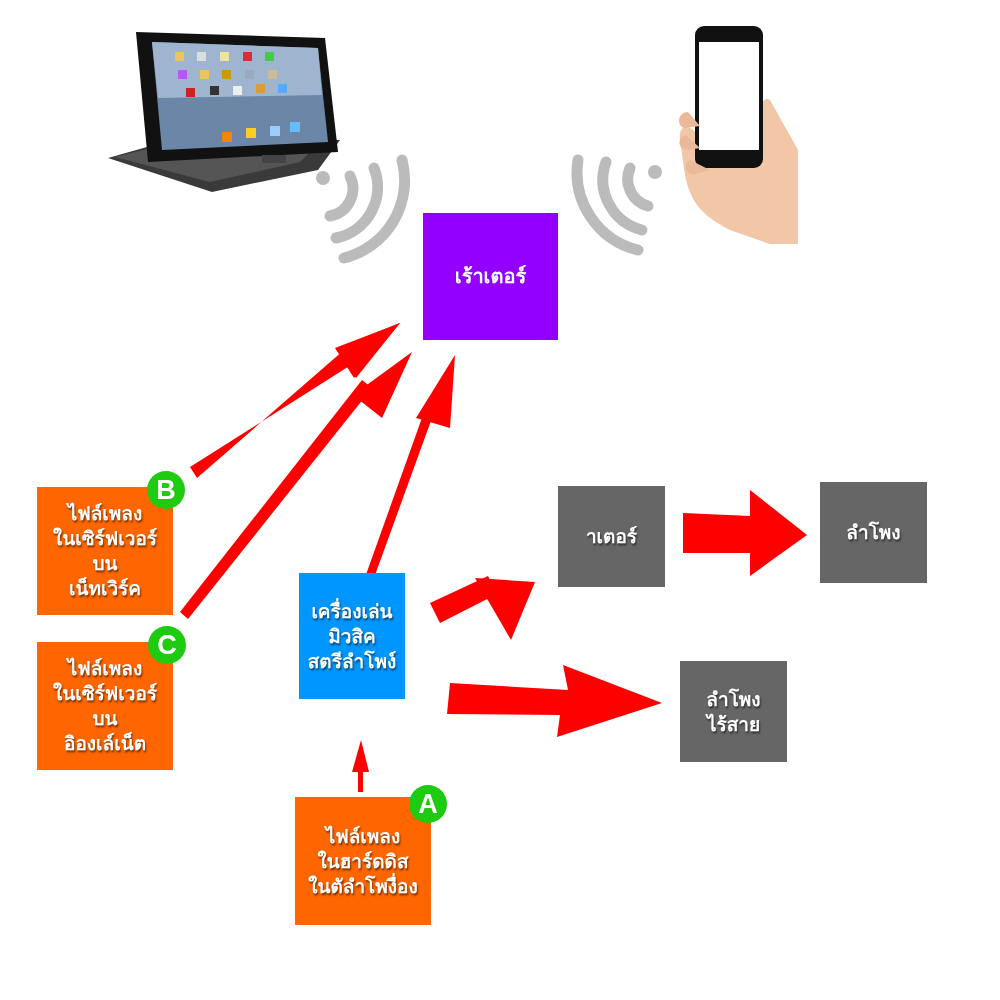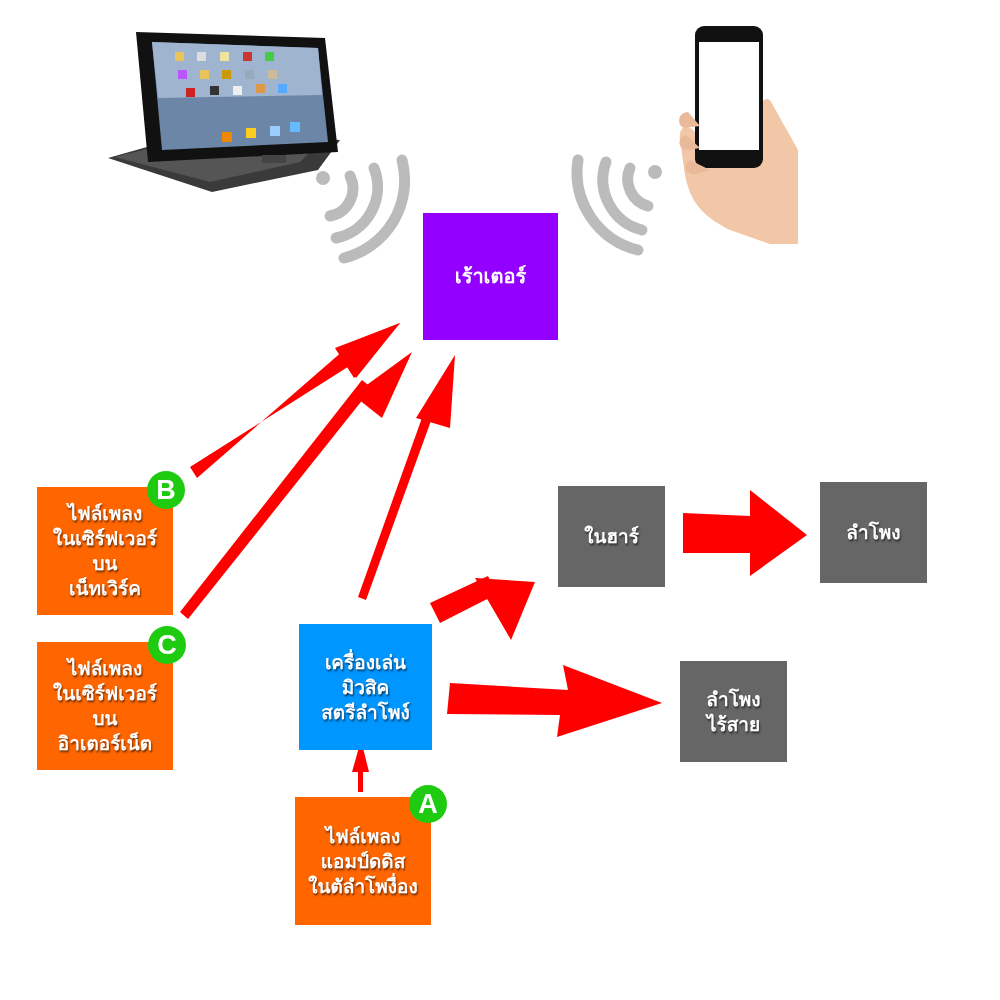--- a/index.html
+++ b/index.html
@@ -126,44 +126,44 @@
     <span>เน็ทเวิร์ค</span>
   </div>
 </div>
 <div class="badge" style="left:147px; top:471px;">B</div>
 
 <div class="box" style="left:37px; top:642px; width:136px; height:128px; background:#ff6600;">
   <div>
     <span>ไฟล์เพลง</span>
     <span>ในเซิร์ฟเวอร์</span>
     <span>บน</span>
-    <span>อิาเตอร์เน็ต</span>
+    <span>อิองเล์เน็ต</span>
   </div>
 </div>
 <div class="badge" style="left:148px; top:626px;">C</div>
 
-<div class="box" style="left:299px; top:624px; width:133px; height:126px; background:#0096ff;">
+<div class="box" style="left:299px; top:573px; width:106px; height:126px; background:#0096ff;">
   <div>
     <span>เครื่องเล่น</span>
     <span>มิวสิค</span>
     <span>สตรีลำโพง์</span>
   </div>
 </div>
 
 <div class="box" style="left:295px; top:797px; width:136px; height:128px; background:#ff6600;">
   <div>
     <span>ไฟล์เพลง</span>
-    <span>แอมป์ดดิส</span>
+    <span>ในฮาร์ดดิส</span>
     <span>ในตัลำโพงื่อง</span>
   </div>
 </div>
 <div class="badge" style="left:409px; top:785px;">A</div>
 
 <div class="box" style="left:558px; top:486px; width:107px; height:101px; background:#666666;">
-  <span>ในฮาร์</span>
+  <span>าเตอร์</span>
 </div>
 
 <div class="box" style="left:820px; top:482px; width:107px; height:101px; background:#666666;">
   <span>ลำโพง</span>
 </div>
 
 <div class="box" style="left:680px; top:661px; width:107px; height:101px; background:#666666;">
   <div>
     <span>ลำโพง</span>
     <span>ไร้สาย</span>

